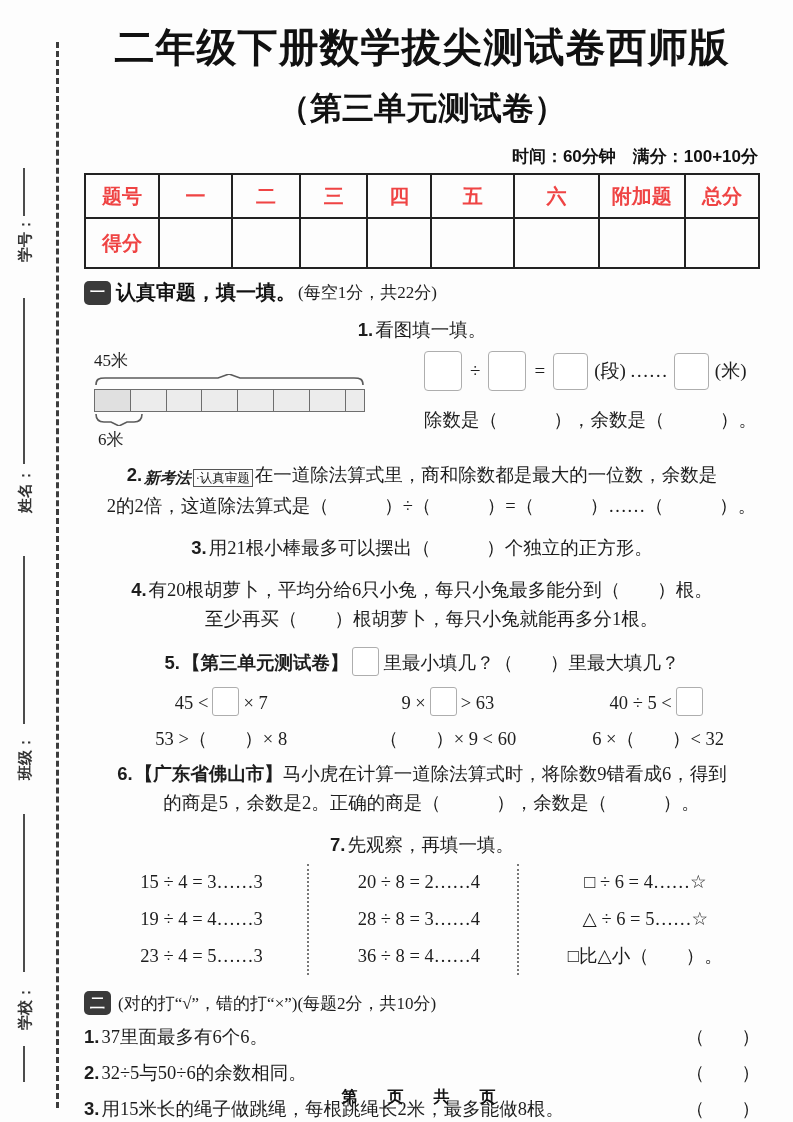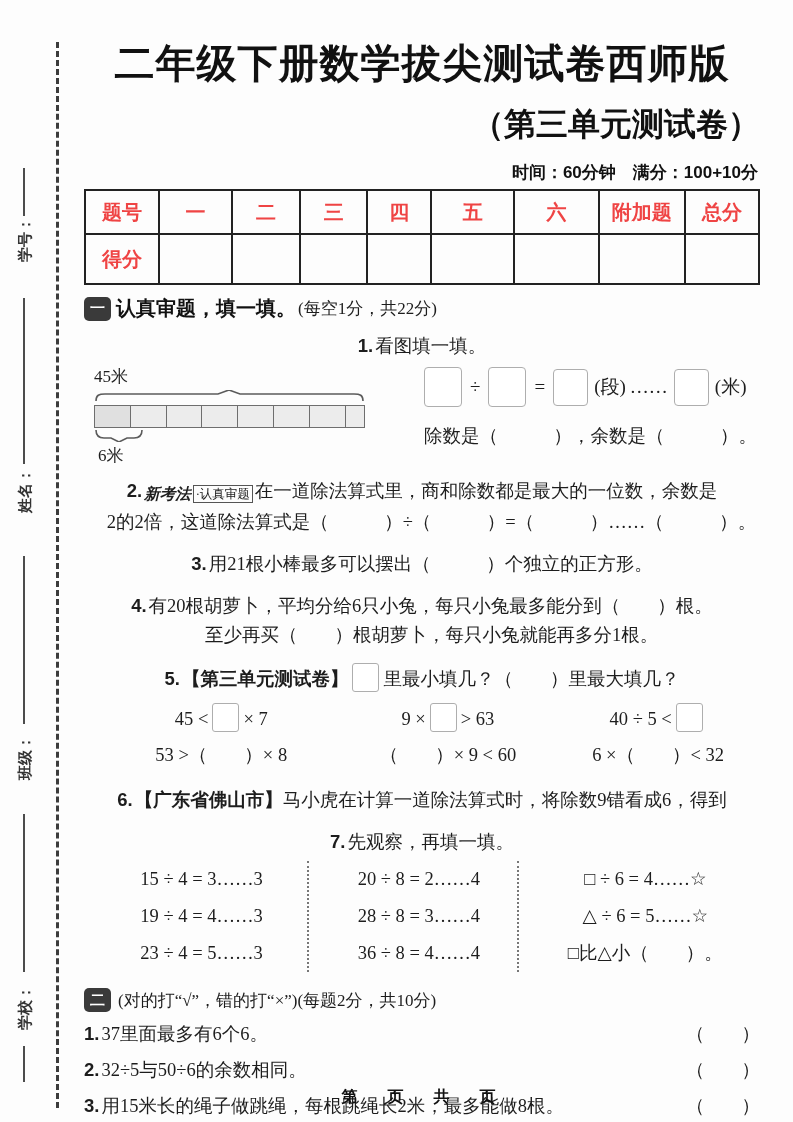--- a/index.html
+++ b/index.html
@@ -11,23 +11,23 @@
   
   .seal-dash{position:absolute;left:56px;top:42px;height:1066px;width:0;
     border-left:3px dashed #3c3c3c;}
   .side-line{position:absolute;left:23px;width:2px;background:#4c4c4c;}
   .side-label{position:absolute;left:-6px;width:62px;text-align:center;
     font-size:15px;font-weight:bold;color:#333;
     transform:rotate(-90deg);transform-origin:center;
     font-family:"Liberation Serif",serif;white-space:nowrap;}
   
   .content{position:absolute;left:84px;top:0;width:676px;}
-  .title{margin-top:36px;text-align:center;font-family:"Liberation Sans",sans-serif;
+  .title{margin-top:20px;text-align:center;font-family:"Liberation Sans",sans-serif;
     font-weight:bold;font-size:40px;letter-spacing:1px;color:#111;}
-  .subtitle{margin-top:12px;text-align:right;font-family:"Liberation Sans",sans-serif;
+  .subtitle{margin-top:12px;text-align:center;font-family:"Liberation Sans",sans-serif;
     font-weight:bold;font-size:32px;color:#111;}
   .meta{margin-top:14px;text-align:right;font-family:"Liberation Sans",sans-serif;
     font-weight:bold;font-size:17px;padding-right:2px;color:#111;}
   
   table.score{width:100%;border-collapse:collapse;margin-top:5px;
     font-family:"Liberation Sans",sans-serif;}
   table.score td{border:2px solid #222;text-align:center;
     font-size:20px;font-weight:bold;color:#ef4444;}
   table.score tr.r1 td{height:40px;}
   table.score tr.r2 td{height:46px;}
@@ -209,22 +209,23 @@
       <div class="cell"><span>9 ×</span><span class="fill-box"></span><span>&gt; 63</span></div>
       <div class="cell"><span>40 ÷ 5 &lt;</span><span class="fill-box"></span><span></span></div>
     </div>
     <div class="q5-grid indent" style="margin-top:2px;">
       <div class="cell">53 &gt;（　　）× 8</div>
       <div class="cell">（　　）× 9 &lt; 60</div>
       <div class="cell">6 ×（　　）&lt; 32</div>
     </div>
   </div>
 
-  <div class="q" style="margin-top:13px;">
+  <div class="q" style="margin-top:3px;">
     <span class="qnum">6.</span><span class="tag">【广东省佛山市】</span><span>马小虎在计算一道除法算式时，将除数9错看成6，得到</span>
+    <div class="indent">的商是5，余数是2。正确的商是（　　　），余数是（　　　）。</div>
   </div>
 
   <div class="q" style="margin-top:12px;">
     <span class="qnum">7.</span><span>先观察，再填一填。</span>
     <div class="q7-grid">
       <div class="q7-col">
         <p>15 ÷ 4 = 3……3</p>
         <p>19 ÷ 4 = 4……3</p>
         <p>23 ÷ 4 = 5……3</p>
       </div>

